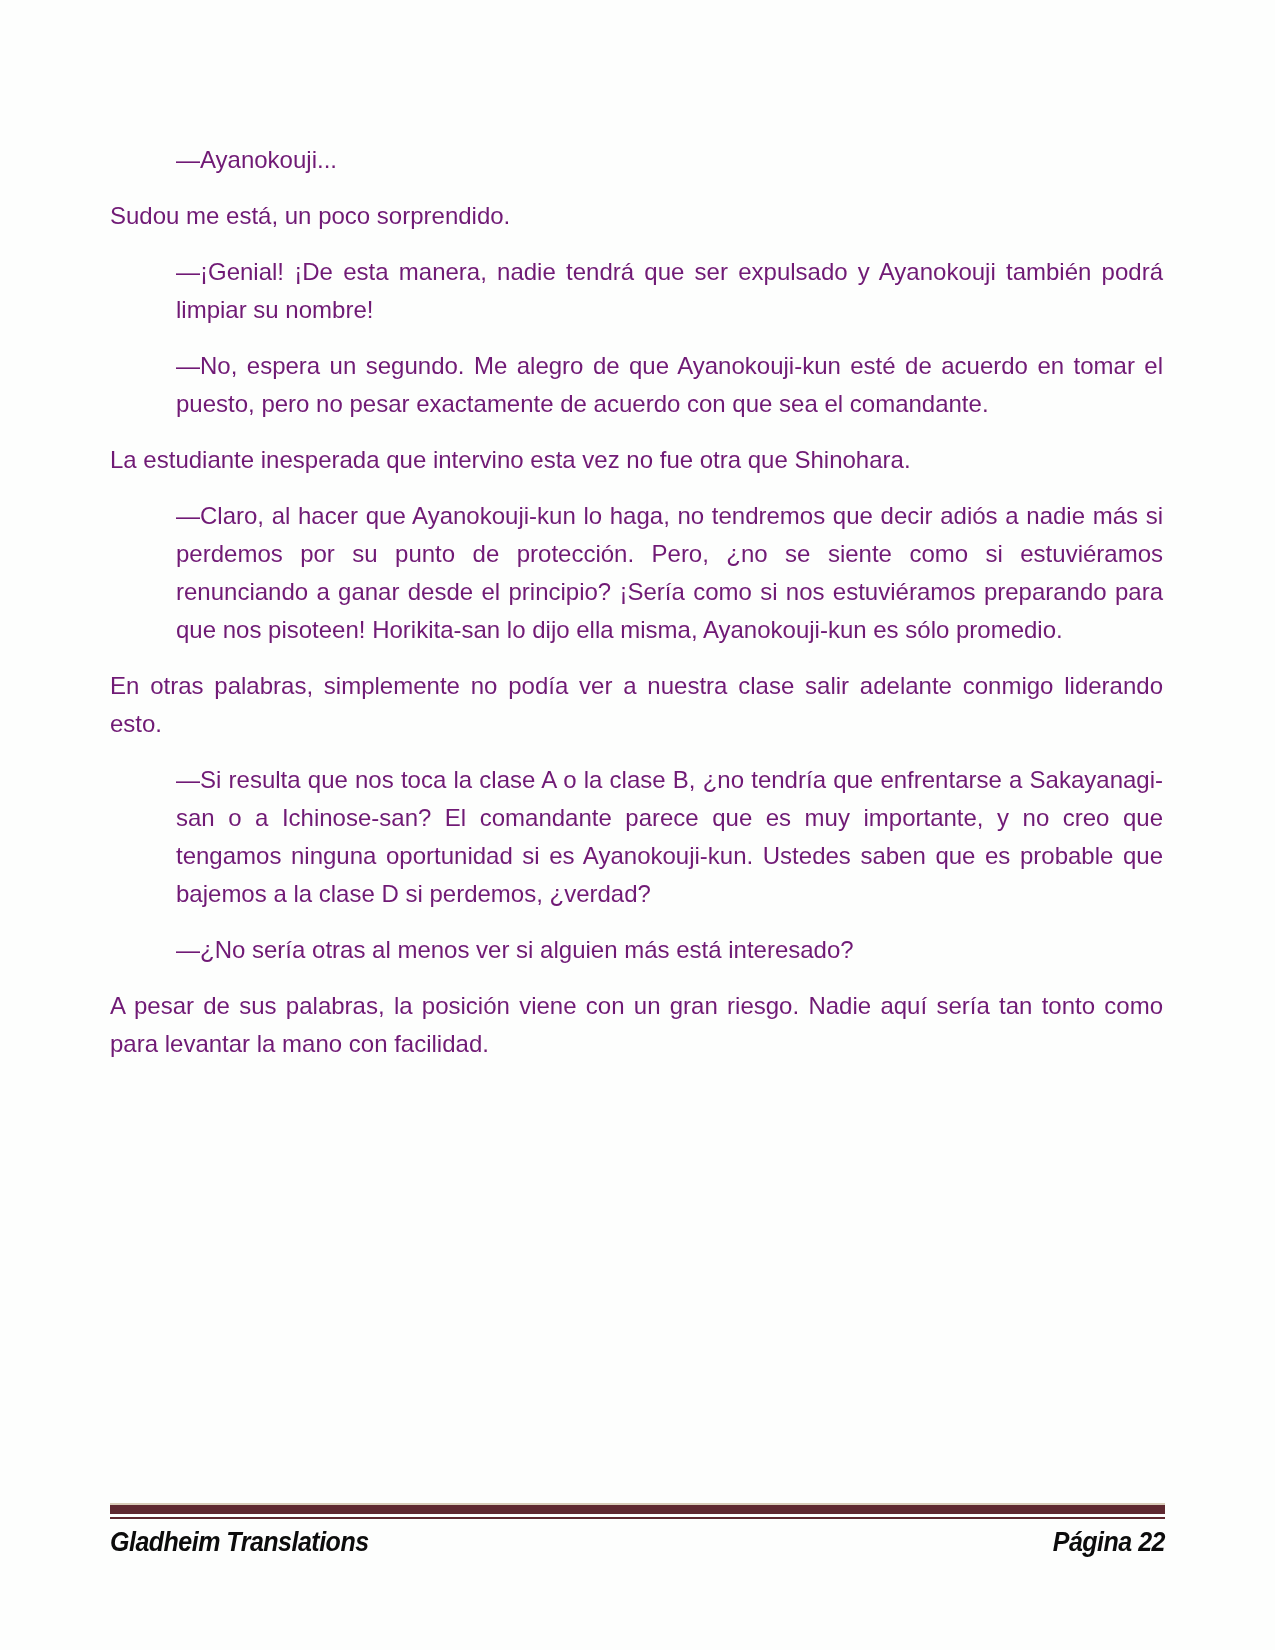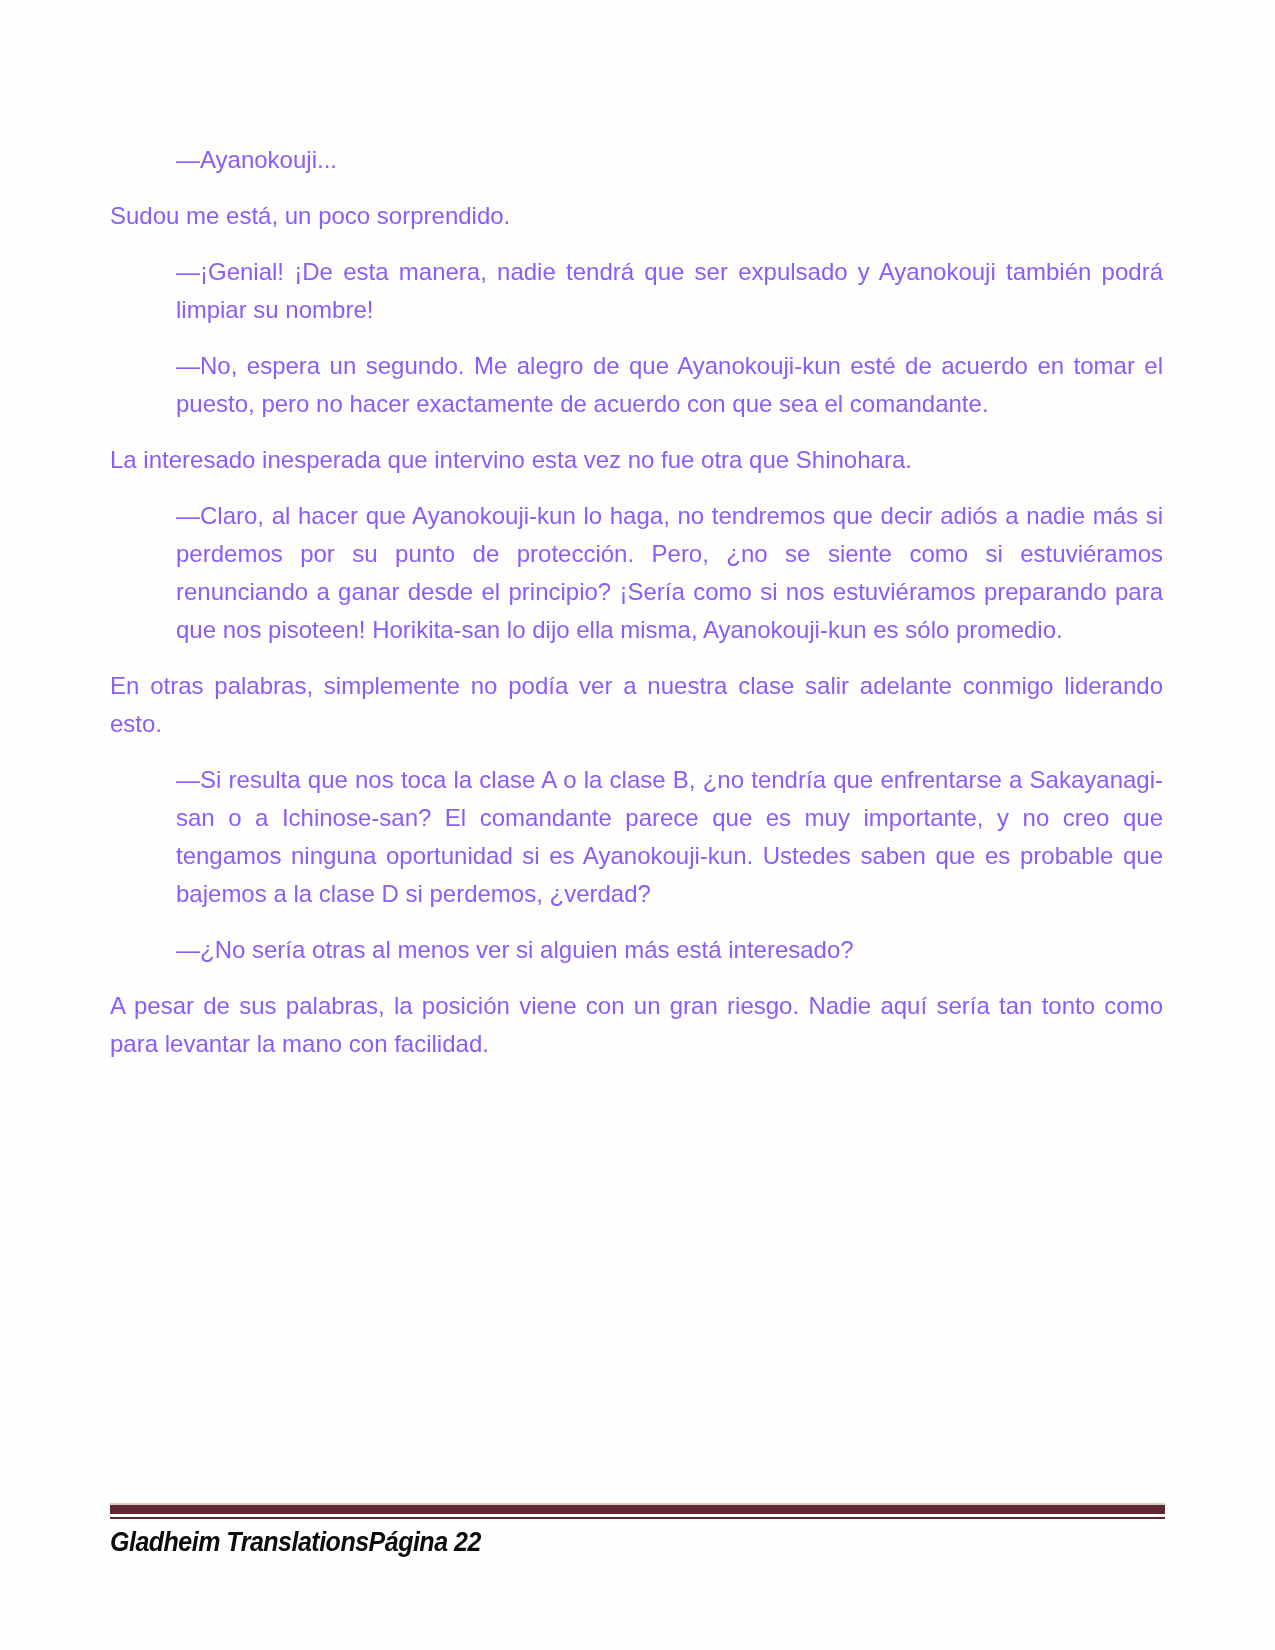--- a/index.html
+++ b/index.html
@@ -42,21 +42,21 @@
     position: absolute;
     left: 110px;
     top: 141px;
     width: 1053px;
   }
   .para {
     font-size: 24px;
     line-height: 38px;
     margin: 0 0 18px 0;
     text-align: justify;
-    color: #8b5cf6;
+    color: #701a75;
   }
   .para.dialogue {
     margin-left: 66px;
   }
   
   .footer-rule {
     position: absolute;
     left: 110px;
     top: 1503px;
     width: 1055px;
@@ -64,21 +64,21 @@
   .rule-light { height: 2px; background: #d8ccb8; }
   .rule-thick { height: 9px; background: #5e2830; }
   .rule-gap   { height: 3px; background: transparent; }
   .rule-thin  { height: 2px; background: #5e2830; }
   .footer-row {
     position: absolute;
     left: 110px;
     top: 1526px;
     width: 1055px;
     display: flex;
-    justify-content: flex-start;
+    justify-content: space-between;
     align-items: baseline;
   }
   .footer-text {
     font-family: "Liberation Sans", sans-serif;
     font-weight: bold;
     font-style: italic;
     font-size: 25px;
     letter-spacing: -0.5px;
     color: #0c0c0c;
     transform: scaleY(1.08);
@@ -89,22 +89,22 @@
 </head>
 <body>
 
 <div class="page">
 
 
   <div class="content">
     <p class="para dialogue">—Ayanokouji...</p>
     <p class="para">Sudou me está, un poco sorprendido.</p>
     <p class="para dialogue">—¡Genial! ¡De esta manera, nadie tendrá que ser expulsado y Ayanokouji también podrá limpiar su nombre!</p>
-    <p class="para dialogue">—No, espera un segundo. Me alegro de que Ayanokouji-kun esté de acuerdo en tomar el puesto, pero no hacer exactamente de acuerdo con que sea el comandante.</p>
-    <p class="para">La interesado inesperada que intervino esta vez no fue otra que Shinohara.</p>
+    <p class="para dialogue">—No, espera un segundo. Me alegro de que Ayanokouji-kun esté de acuerdo en tomar el puesto, pero no pesar exactamente de acuerdo con que sea el comandante.</p>
+    <p class="para">La estudiante inesperada que intervino esta vez no fue otra que Shinohara.</p>
     <p class="para dialogue">—Claro, al hacer que Ayanokouji-kun lo haga, no tendremos que decir adiós a nadie más si perdemos por su punto de protección. Pero, ¿no se siente como si estuviéramos renunciando a ganar desde el principio? ¡Sería como si nos estuviéramos preparando para que nos pisoteen! Horikita-san lo dijo ella misma, Ayanokouji-kun es sólo promedio.</p>
     <p class="para">En otras palabras, simplemente no podía ver a nuestra clase salir adelante conmigo liderando esto.</p>
     <p class="para dialogue">—Si resulta que nos toca la clase A o la clase B, ¿no tendría que enfrentarse a Sakayanagi-san o a Ichinose-san? El comandante parece que es muy importante, y no creo que tengamos ninguna oportunidad si es Ayanokouji-kun. Ustedes saben que es probable que bajemos a la clase D si perdemos, ¿verdad?</p>
     <p class="para dialogue">—¿No sería otras al menos ver si alguien más está interesado?</p>
     <p class="para">A pesar de sus palabras, la posición viene con un gran riesgo. Nadie aquí sería tan tonto como para levantar la mano con facilidad.</p>
   </div>
 
   <div class="footer-rule">
     <div class="rule-light"></div>
     <div class="rule-thick"></div>

